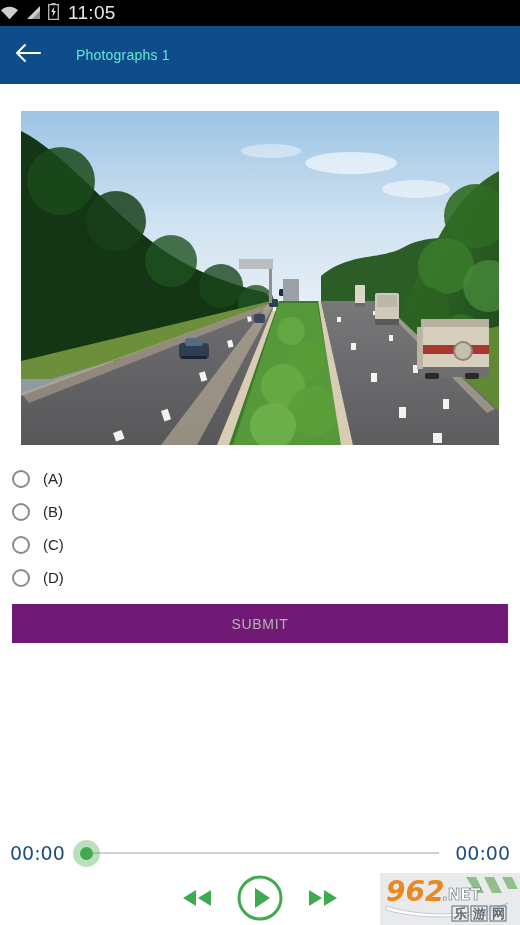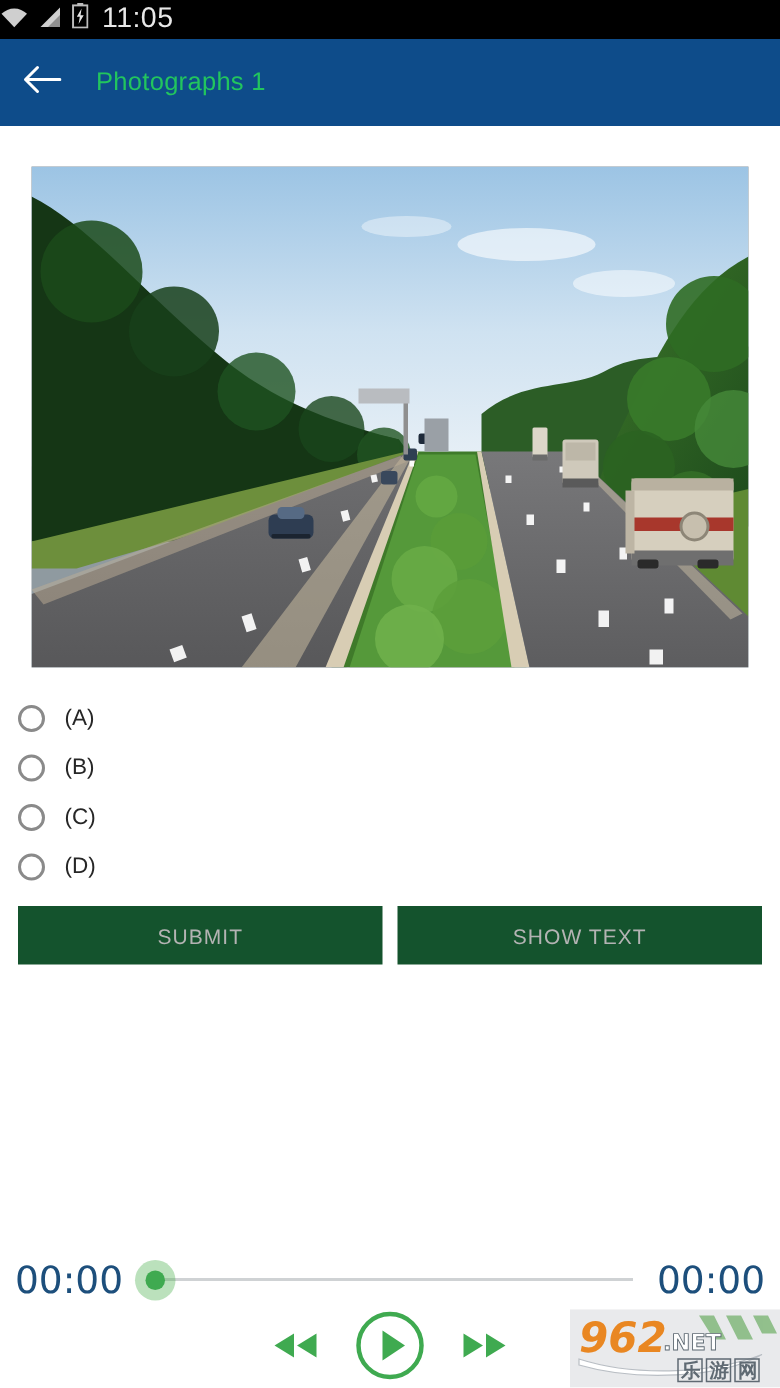--- a/index.html
+++ b/index.html
@@ -66,23 +66,23 @@
   }
   .back-btn {
     width: 56px;
     height: 58px;
     display: flex;
     align-items: center;
     justify-content: center;
     cursor: pointer;
   }
   .appbar-title {
-    color: #22c55e;
-    font-size: 17px;
-    margin-left: 8px;
+    color: #5eead4;
+    font-size: 14px;
+    margin-left: 20px;
     letter-spacing: 0.2px;
   }
 
   
   .photo-wrap {
     position: absolute;
     left: 21px;
     top: 111px;
     width: 478px;
     height: 334px;
@@ -124,21 +124,21 @@
     position: absolute;
     left: 12px;
     top: 604px;
     width: 496px;
     display: flex;
     gap: 10px;
   }
   .action-btn {
     flex: 1;
     height: 39px;
-    background: #14532d;
+    background: #701a75;
     border: none;
     color: #b3b3b3;
     font-size: 14px;
     letter-spacing: 0.7px;
     font-family: "Liberation Sans", sans-serif;
     display: flex;
     align-items: center;
     justify-content: center;
     cursor: default;
   }
@@ -154,21 +154,21 @@
   .seek-row {
     position: absolute;
     top: 0; left: 0;
     width: 520px;
     height: 42px;
     display: flex;
     align-items: center;
   }
   .time-label {
     color: #1d4f7c;
-    font-size: 25px;
+    font-size: 19px;
     font-family: "DejaVu Sans", sans-serif;
     letter-spacing: 0px;
   }
   .time-left { margin-left: 10px; }
   .time-right { margin-right: 10px; }
   .seek-track-wrap {
     flex: 1;
     position: relative;
     height: 42px;
     margin: 0 8px 0 4px;
@@ -412,21 +412,20 @@
     <span class="option-label">(C)</span>
   </div>
   <div class="option-row">
     <span class="radio"></span>
     <span class="option-label">(D)</span>
   </div>
 </div>
 
 <div class="actions">
   <div class="action-btn">SUBMIT</div>
-  <div class="action-btn">SHOW TEXT</div>
 </div>
 
 <div class="player">
   <div class="seek-row">
     <span class="time-label time-left">00:00</span>
     <div class="seek-track-wrap">
       <div class="seek-track"></div>
       <div class="seek-thumb"></div>
     </div>
     <span class="time-label time-right">00:00</span>

